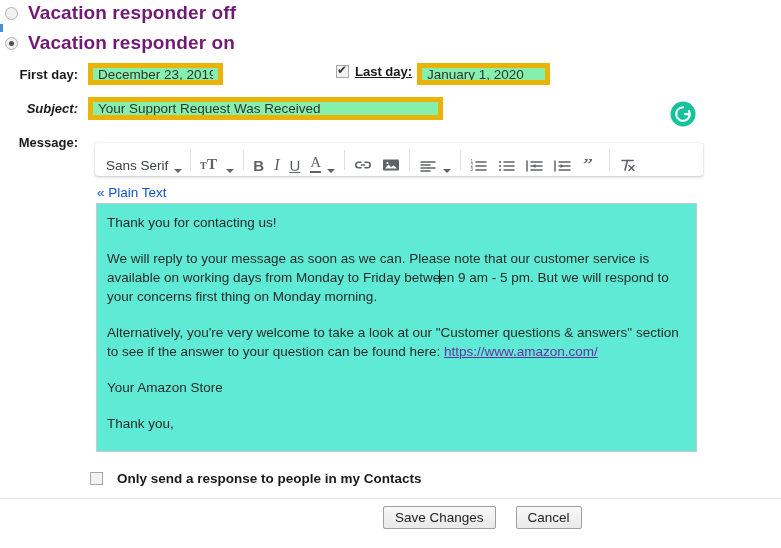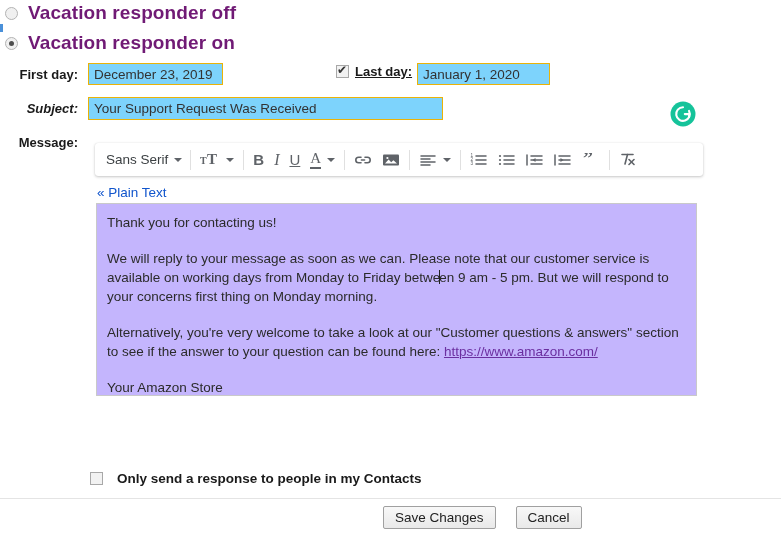--- a/index.html
+++ b/index.html
@@ -45,22 +45,22 @@
   .form-label {
     position: absolute; font-weight: bold; font-size: 13px; color: #1a1a1a;
     text-align: right;
   }
   .lbl-first  { left: 0px;  width: 78px; top: 67px; }
   .lbl-subject{ left: 0px;  width: 78px; top: 101px; font-style: italic; }
   .lbl-message{ left: 0px;  width: 78px; top: 135px; }
 
   .txt {
     position: absolute;
-    border: 1px solid #eab308;
-    background: #7dd3fc;
+    border: 5px solid #eab308;
+    background: #86efac;
     font-family: "Liberation Sans", sans-serif;
     font-size: 13.5px;
     color: #333333;
     padding: 2px 5px;
     box-sizing: border-box;
     outline: none;
   }
   .in-first   { left: 88px;  top: 63px;  width: 135px; height: 22px; }
   .in-last    { left: 417px; top: 63px;  width: 133px; height: 22px; }
   .in-subject { left: 88px;  top: 97px;  width: 355px; height: 23px; }
@@ -92,21 +92,21 @@
     position: absolute; left: 95px; top: 143px;
     width: 608px; height: 33px;
     background: #ffffff;
     border-radius: 3px;
     box-shadow: 0 1px 3px rgba(0,0,0,0.22), 0 0 1px rgba(0,0,0,0.12);
     display: flex; align-items: center;
     padding: 0 2px;
     box-sizing: border-box;
   }
   .tb-item {
-    display: flex; align-items: center; justify-content: center;
+    display: flex; align-items: flex-end; justify-content: center;
     height: 27px; padding: 0 5px; color: #5f6368;
     cursor: default;
   }
   .tb-font {
     font-size: 13.5px; color: #3c4043; padding-left: 9px; padding-right: 4px;
     white-space: nowrap;
   }
   .caret {
     width: 0; height: 0;
     border-left: 4px solid transparent;
@@ -123,23 +123,23 @@
 
   
   .plain-text {
     position: absolute; left: 97px; top: 185px;
     color: #15c; font-size: 13.5px; text-decoration: none;
   }
 
   
   .msg-box {
     position: absolute; left: 96px; top: 203px;
-    width: 601px; height: 193px;
+    width: 601px; height: 249px;
     border: 1px solid #c9c9c9;
-    background: #c4b5fd;
+    background: #5eead4;
     box-sizing: border-box;
     padding: 9px 10px 0 10px;
     overflow: hidden;
   }
   .msg-box p {
     margin: 0 0 17px 0;
     font-size: 13.5px;
     line-height: 19px;
     color: #2b2b2b;
   }

